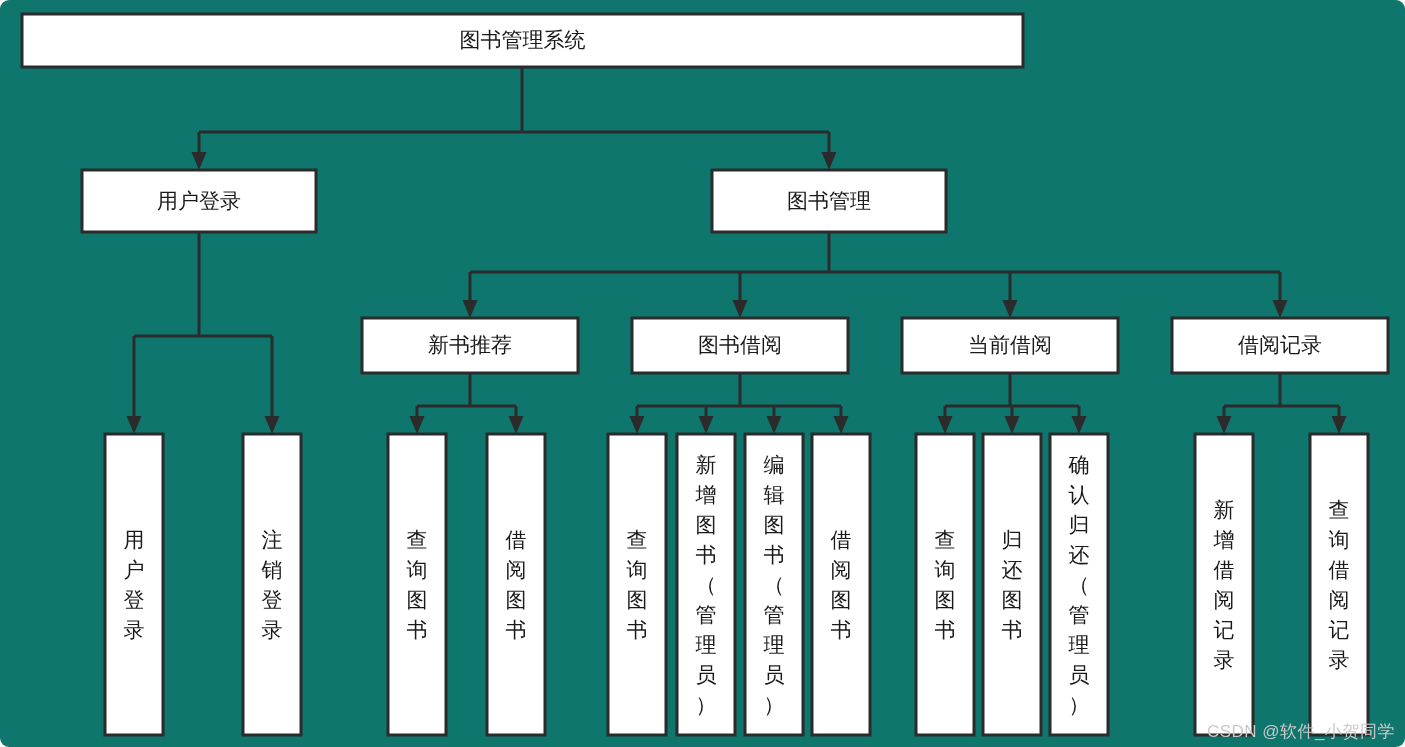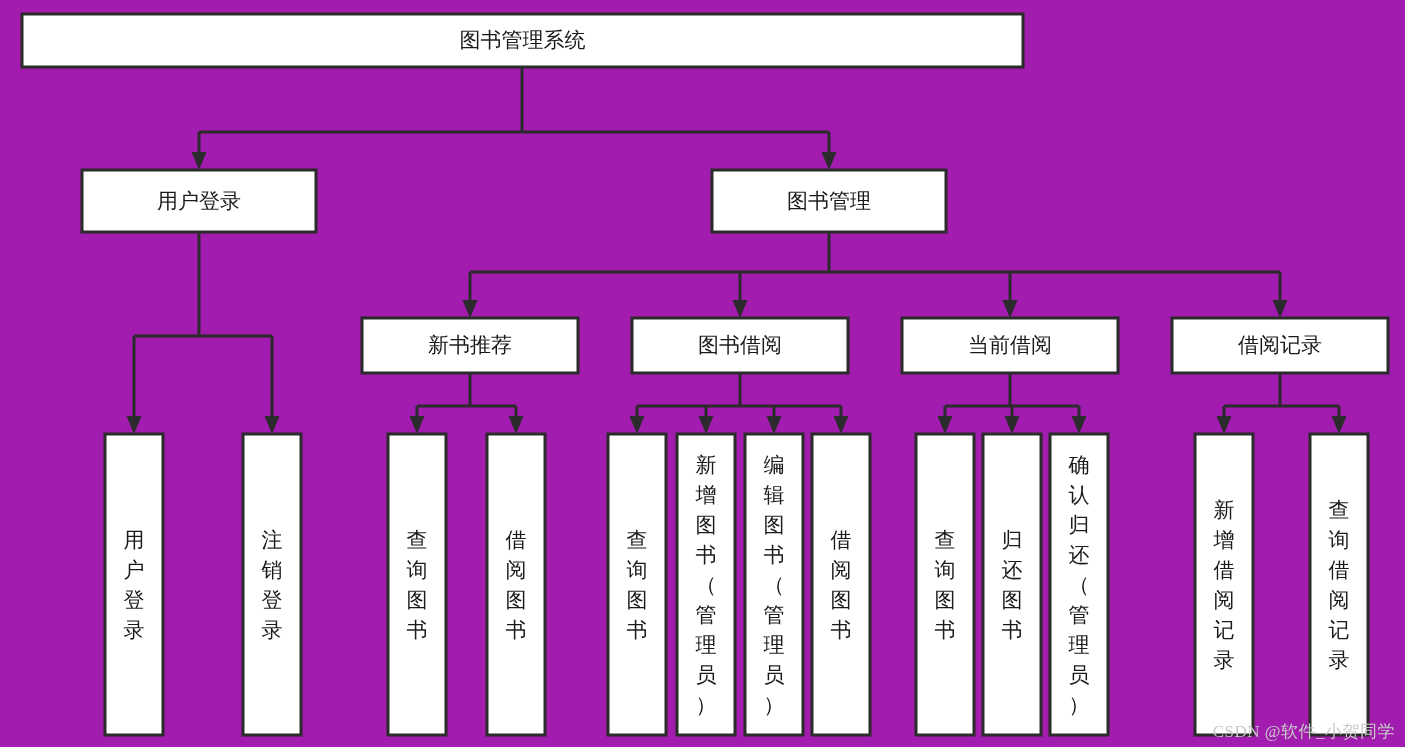--- a/index.html
+++ b/index.html
@@ -10,21 +10,22 @@
   body {
     width: 1405px;
     height: 747px;
     overflow: hidden;
     font-family: "Liberation Sans", "DejaVu Sans", sans-serif;
   }
   #stage {
     position: relative;
     width: 1405px;
     height: 747px;
-    background: #a21caf;
+    background: #0f766e;
+    border-radius: 9px;
   }
   svg#diagram {
     position: absolute;
     left: 0;
     top: 0;
     width: 1405px;
     height: 747px;
     display: block;
   }
   .node-rect {
@@ -52,21 +53,21 @@
   .node-label-vertical {
     fill: #1a1a1a;
     font-family: "Liberation Sans", "DejaVu Sans", sans-serif;
     font-size: 21px;
     text-anchor: middle;
   }
   .watermark {
     position: absolute;
     right: 10px;
     bottom: 4px;
-    font-family: Liberation Serif, serif;
+    font-family: Liberation Sans, sans-serif;
     font-size: 17px;
     color: #c9c9c9;
     white-space: nowrap;
     letter-spacing: 0.5px;
     user-select: none;
   }
 </style>
 </head>
 <body>
 

